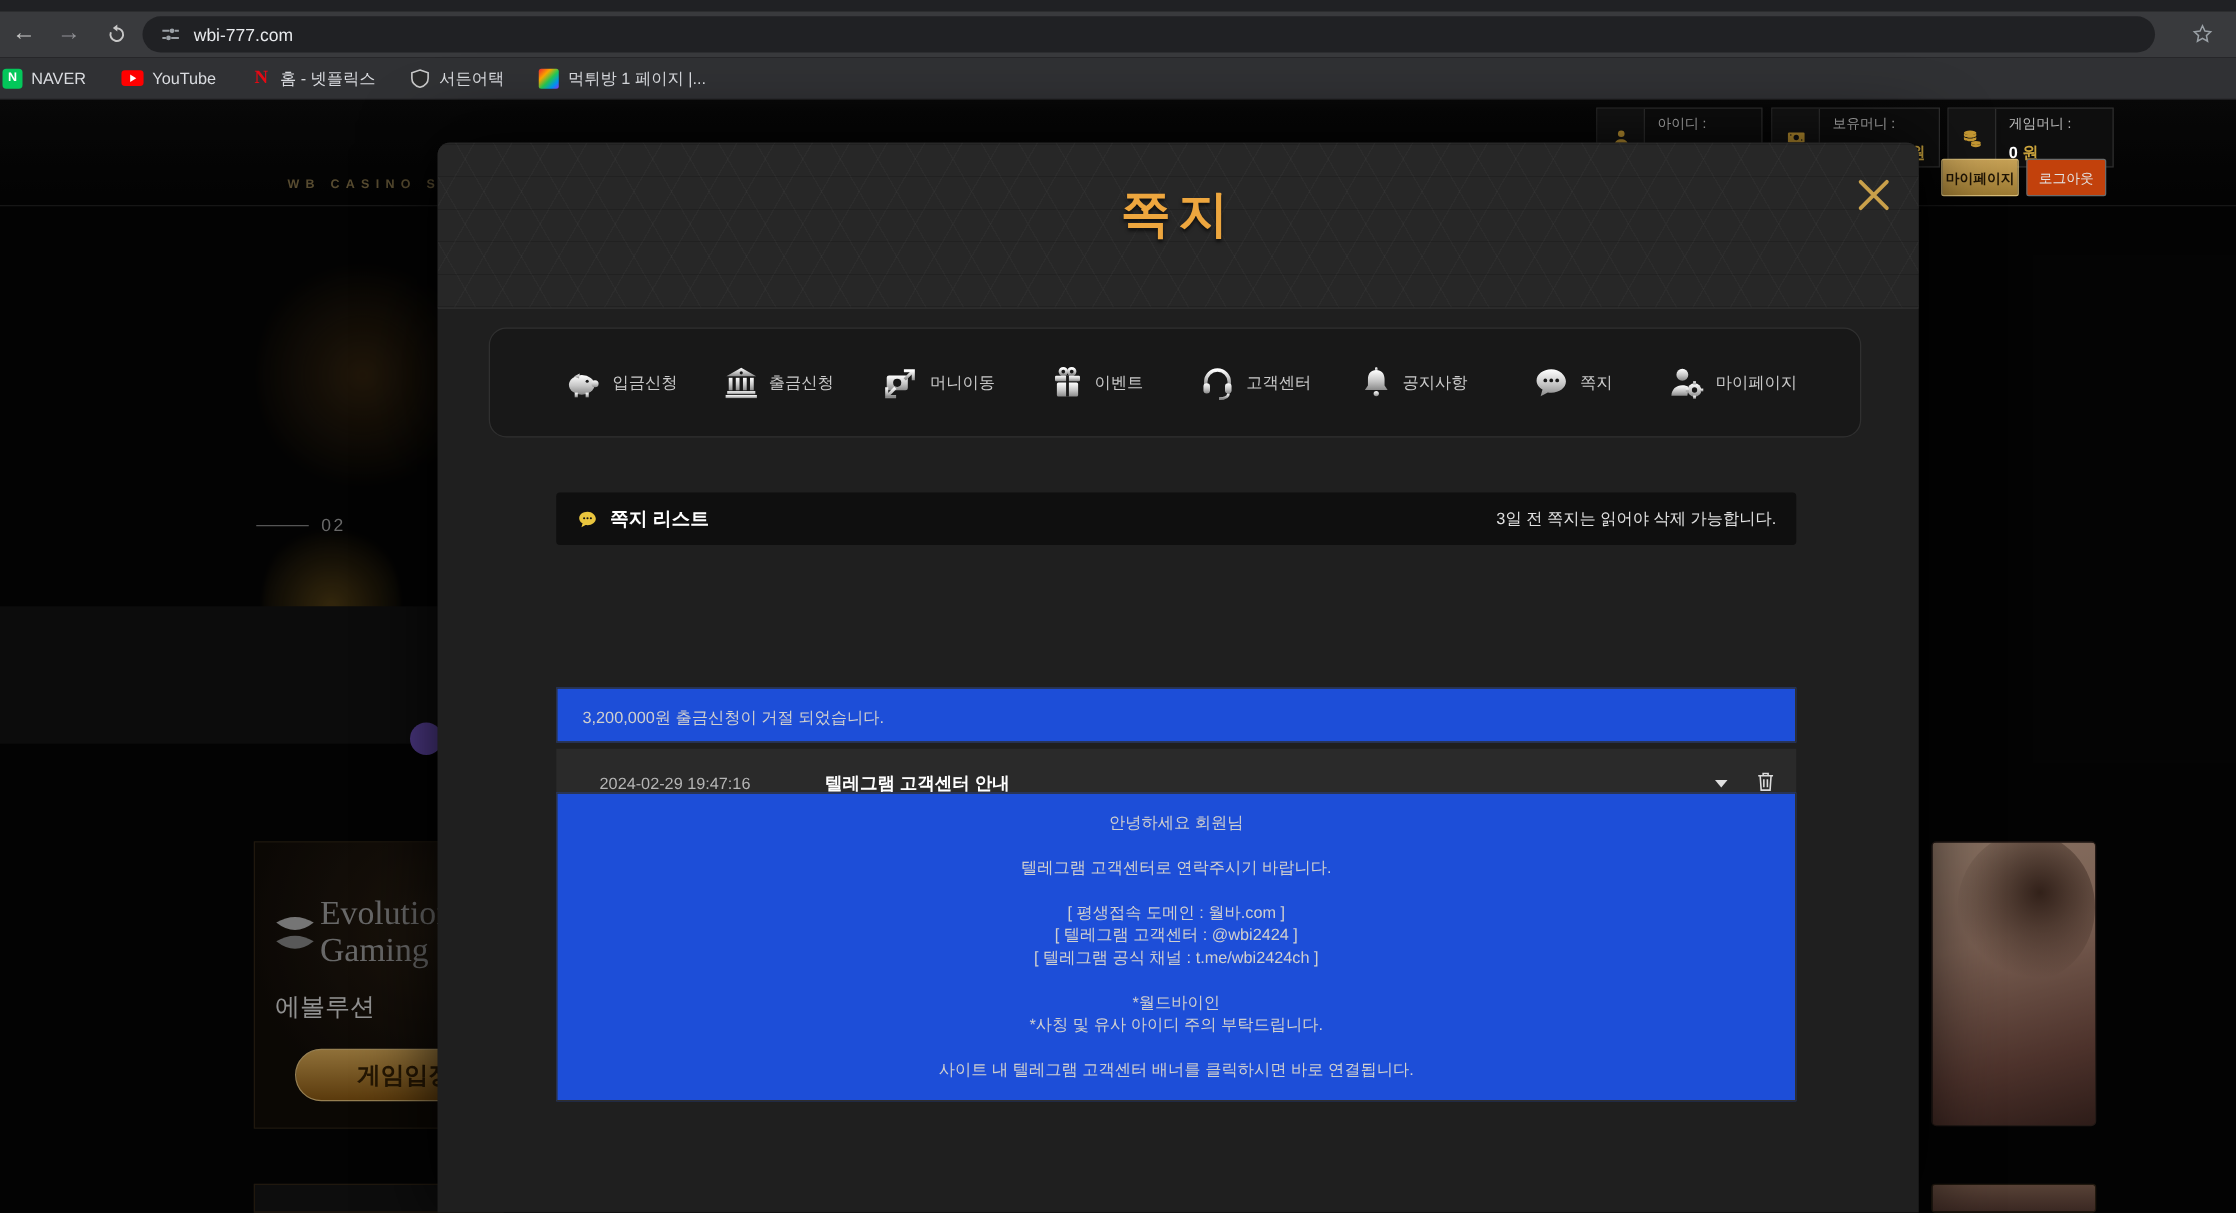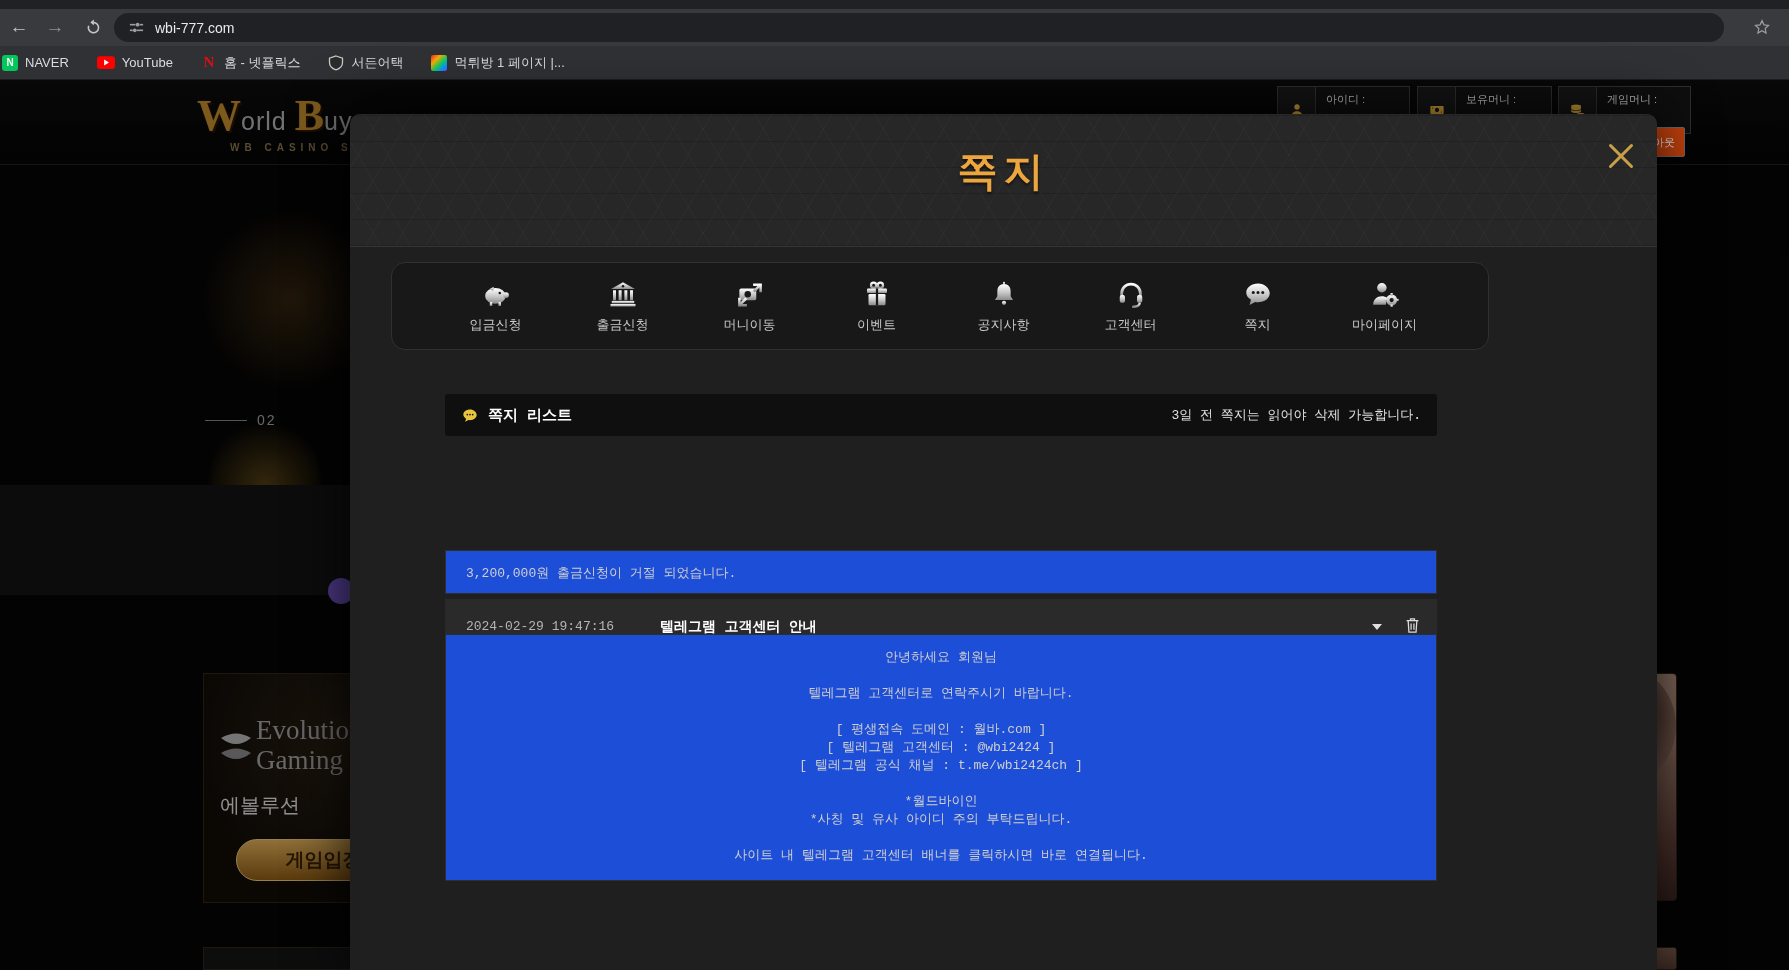--- a/index.html
+++ b/index.html
@@ -53,32 +53,32 @@
   #evo-name { position:absolute; left:16px; top:118px; color:#e8e8e8; font-size:20px; }
   #evo-enter { position:absolute; left:32px; top:165px; width:175px; height:42px; border-radius:22px; background:linear-gradient(#e7b55c,#935f15); border:1px solid #f2cd84; color:#3a2405; font-size:19px; font-weight:bold; display:flex; align-items:center; justify-content:center; }
   #evo-card2 { left:203px; top:867px; width:200px; height:23px; background:#161616; }
   #girl-card { left:1545px; top:593px; width:132px; height:228px; border-radius:4px; background:linear-gradient(165deg,#d9b49b 0%,#c49a85 35%,#7d5247 75%,#4a2e28 100%); border:1px solid #3a2a24; }
   #girl-hair { position:absolute; left:20px; top:-8px; width:110px; height:120px; border-radius:50%; background:radial-gradient(circle at 60% 40%, rgba(60,35,25,.85), rgba(60,35,25,0) 70%); }
   #girl-card2 { left:1545px; top:867px; width:132px; height:23px; border-radius:3px; background:linear-gradient(#8d6a58,#5f4138); }
 
   #backdrop { position:absolute; top:0; left:0; width:1789px; height:890px; background:rgba(0,0,0,.38); z-index:20; }
 
   
-  #modal { position:absolute; left:350px; top:34px; width:1307px; height:856px; background:#1f1f1f; border-radius:10px 10px 0 0; box-shadow:0 0 60px rgba(0,0,0,.85); z-index:40;font-family:Liberation Mono, monospace; }
+  #modal { position:absolute; left:350px; top:34px; width:1185px; height:856px; background:#1f1f1f; border-radius:10px 10px 0 0; box-shadow:0 0 60px rgba(0,0,0,.85); z-index:40; }
   #modal-header { position:absolute; top:0; left:0; width:100%; height:133px; border-radius:10px 10px 0 0; border-bottom:1px solid #353535;
      background-color:#272727;
      background-image:
        repeating-linear-gradient(60deg, rgba(255,255,255,.025) 0 1px, transparent 1px 26px),
        repeating-linear-gradient(-60deg, rgba(255,255,255,.025) 0 1px, transparent 1px 26px),
        repeating-linear-gradient(0deg, rgba(0,0,0,.16) 0 1px, transparent 1px 26px); }
   #modal-title { position:absolute; top:30px; left:0; width:100%; text-align:center; font-size:40px; letter-spacing:6px; color:#eda63e; text-shadow:0 2px 3px rgba(0,0,0,.6); font-weight:bold; }
   #modal-close { position:absolute; top:26px; right:20px; width:32px; height:32px; display:flex; align-items:center; justify-content:center; cursor:pointer; }
 
   #nav-box { position:absolute; left:41px; top:148px; width:1098px; height:88px; background:#181818; border:1px solid #303030; border-radius:14px; display:flex; padding:0 40px; }
-  .nav-item { flex:1; display:flex; flex-direction:column; align-items:center; justify-content:center; gap:7px; cursor:pointer; }
+  .nav-item { flex:1; display:flex; flex-direction:row; align-items:center; justify-content:center; gap:7px; cursor:pointer; }
   .nav-item .lbl { font-size:13px; color:#c9c9c9; }
 
   #list-bar { position:absolute; left:95px; top:280px; width:992px; height:42px; background:#0f0f0f; border-radius:3px; display:flex; align-items:center; justify-content:space-between; padding:0 16px; }
   #list-bar .left { display:flex; align-items:center; gap:9px; }
   #list-title { font-size:15px; font-weight:bold; color:#fff; }
   #list-notice { font-size:13px; color:#e2e2e2; }
 
   #table-head { position:absolute; left:95px; top:334px; width:992px; height:44px; background:#000; color:#fff; font-weight:bold; font-size:15px; }
   #table-head .th-date { position:absolute; left:0; top:0; width:190px; height:44px; display:flex; align-items:center; justify-content:center; }
   #table-head .th-content { position:absolute; left:190px; top:0; width:725px; height:44px; display:flex; align-items:center; justify-content:center; }
@@ -164,23 +164,20 @@
     <span>먹튀방 1 페이지 |...</span>
   </div>
 </div>
 
 <div id="site">
   <div id="site-header"></div>
 
   <div class="glow" style="left:205px;top:120px;width:170px;height:200px;background:radial-gradient(circle,rgba(140,95,35,.35),rgba(0,0,0,0) 70%);"></div>
   <div class="glow" style="left:210px;top:330px;width:110px;height:150px;background:radial-gradient(circle,rgba(180,135,40,.45),rgba(0,0,0,0) 68%);"></div>
 
-  <div id="logo">
-    <span class="logo-big">W</span><span class="logo-small">orld </span><span class="logo-big">B</span><span class="logo-small">uy</span>
-  </div>
   <div id="logo-tagline">WB CASINO SLOT</div>
 
   <div id="band"></div>
   <div id="slide-indicator">
     <span class="line"></span>
     <span>02</span>
   </div>
   <div id="purple-dot"></div>
 
   <div class="game-card" id="evo-card">
@@ -287,35 +284,35 @@
         <svg width="30" height="30" viewBox="0 0 24 24">
           <circle cx="9.3" cy="5" r="2.1" fill="none" stroke="url(#silver)" stroke-width="1.8"></circle>
           <circle cx="14.7" cy="5" r="2.1" fill="none" stroke="url(#silver)" stroke-width="1.8"></circle>
           <rect x="4" y="7.6" width="16" height="3.6" rx=".8" fill="url(#silver)"></rect>
           <rect x="5.2" y="12" width="13.6" height="9" rx="1" fill="url(#silver)"></rect>
           <rect x="11.1" y="7.6" width="1.8" height="13.4" fill="#181818"></rect>
         </svg>
         <span class="lbl">이벤트</span>
       </div>
       <div class="nav-item">
-        <svg width="28" height="30" viewBox="0 0 24 24">
-          <rect x="11.1" y="1.6" width="1.8" height="2.4" rx=".9" fill="url(#silver)"></rect>
-          <path d="M12 3.4 c-3.6 0-5.7 2.6-5.7 6.2 v4.4 l-2.1 3.2 h15.6 l-2.1-3.2 V9.6 c0-3.6-2.1-6.2-5.7-6.2z" fill="url(#silver)"></path>
-          <circle cx="12" cy="19.6" r="1.8" fill="url(#silver)"></circle>
-        </svg>
-        <span class="lbl">공지사항</span>
-      </div>
-      <div class="nav-item">
         <svg width="32" height="30" viewBox="0 0 24 24">
           <path d="M4.5 14 v-2.5 a7.5 7.5 0 0 1 15 0 V14" fill="none" stroke="url(#silver)" stroke-width="2.2"></path>
           <rect x="3" y="12.5" width="4.2" height="6.5" rx="2.1" fill="url(#silver)"></rect>
           <rect x="16.8" y="12.5" width="4.2" height="6.5" rx="2.1" fill="url(#silver)"></rect>
           <path d="M19 19 c0 2.2-2.6 3.3-6 3.3" fill="none" stroke="url(#silver)" stroke-width="1.8"></path>
         </svg>
         <span class="lbl">고객센터</span>
+      </div>
+      <div class="nav-item">
+        <svg width="28" height="30" viewBox="0 0 24 24">
+          <rect x="11.1" y="1.6" width="1.8" height="2.4" rx=".9" fill="url(#silver)"></rect>
+          <path d="M12 3.4 c-3.6 0-5.7 2.6-5.7 6.2 v4.4 l-2.1 3.2 h15.6 l-2.1-3.2 V9.6 c0-3.6-2.1-6.2-5.7-6.2z" fill="url(#silver)"></path>
+          <circle cx="12" cy="19.6" r="1.8" fill="url(#silver)"></circle>
+        </svg>
+        <span class="lbl">공지사항</span>
       </div>
       <div class="nav-item">
         <svg width="32" height="30" viewBox="0 0 24 24">
           <path d="M12 3.5 c-5.2 0-9.4 3.2-9.4 7.2 0 2.4 1.5 4.5 3.8 5.8 L5.2 20.8 l4.6-2.4 c.7.1 1.4.2 2.2.2 5.2 0 9.4-3.2 9.4-7.2 s-4.2-7.9-9.4-7.9z" fill="url(#silver)"></path>
           <circle cx="8.2" cy="10.7" r="1.2" fill="#181818"></circle>
             <circle cx="12" cy="10.7" r="1.2" fill="#181818"></circle>
             <circle cx="15.8" cy="10.7" r="1.2" fill="#181818"></circle>
         </svg>
         <span class="lbl">쪽지</span>
       </div>

